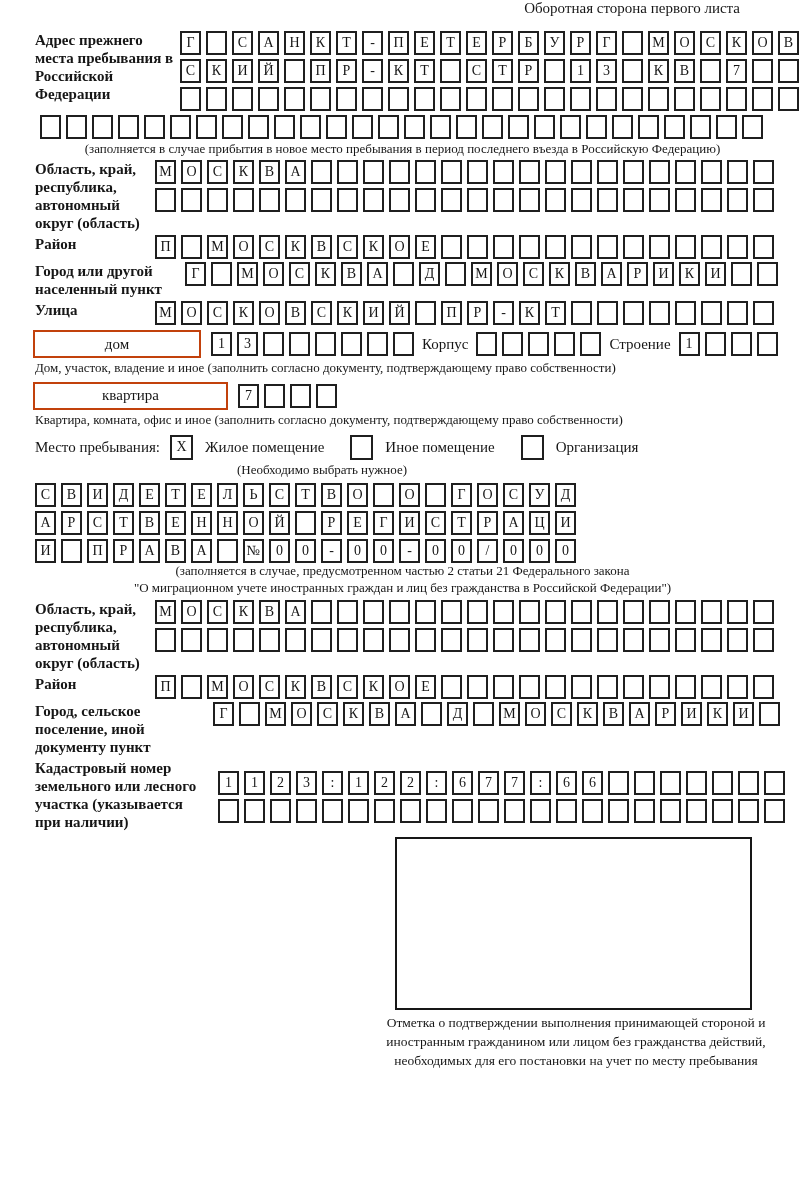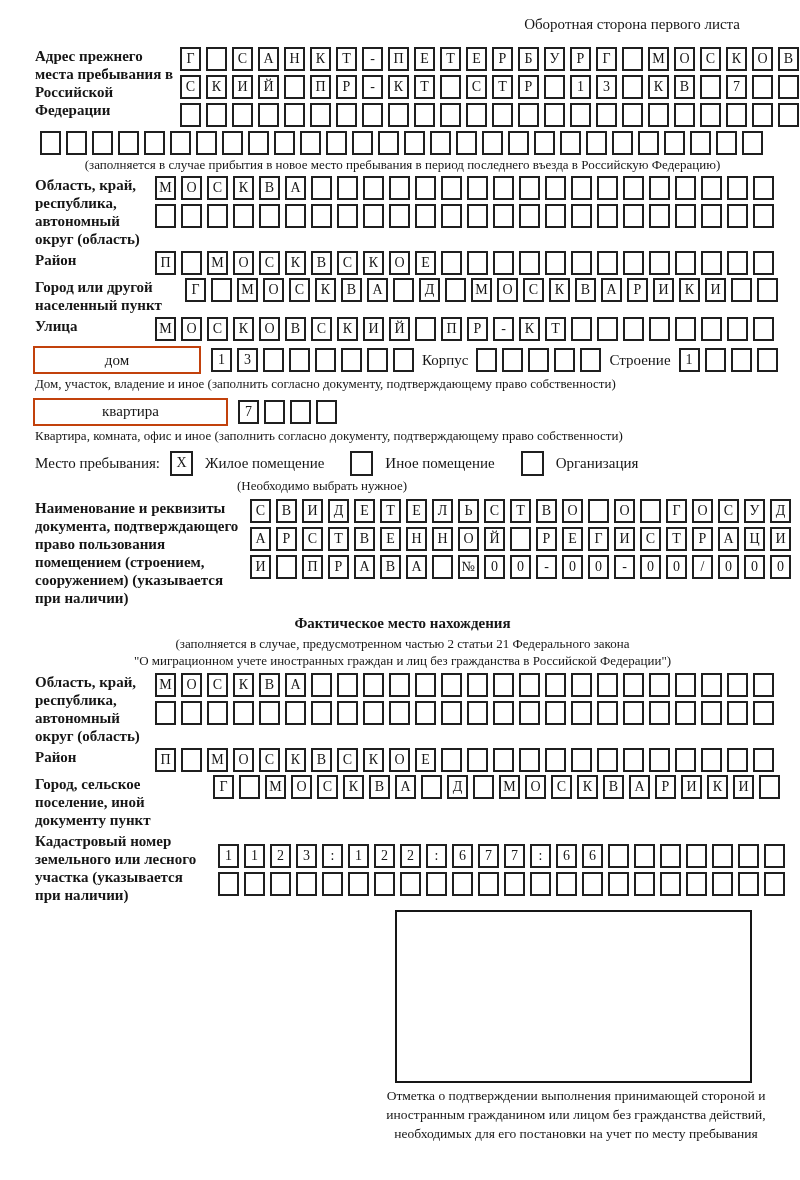--- a/index.html
+++ b/index.html
@@ -2,21 +2,21 @@
 <html style="--ink: #161616;"><head>
 <meta charset="utf-8">
 <style>
   * { box-sizing: border-box; }
   html,body { margin:0; padding:0; background:#ffffff; }
   body {
     width:800px; height:1180px; overflow:hidden;
     font-family:"Liberation Serif","DejaVu Serif",serif;
     color:var(--ink,#161616);
   }
-  .page { width:800px; height:1180px; padding:16px 18px 0 35px; position:relative; }
+  .page { width:800px; height:1180px; padding:0 18px 0 35px; position:relative; }
 
   .flip-note { text-align:right; padding-right:42px; font-size:15px; }
 
   .frow { display:flex; align-items:flex-start; margin-top:3px; }
   .flabel { font-size:15px; line-height:1.2; flex:none; padding-right:6px;font-weight:bold; }
   .w145 { width:145px; } .w120 { width:120px; } .w150 { width:150px; }
   .w178 { width:178px; } .w215 { width:215px; } .w183 { width:183px; }
 
   .grids { display:flex; flex-direction:column; }
   .grids .cells { margin-bottom:4px; }
@@ -371,21 +371,20 @@
     <span class="cell cb">X</span>
     <span class="optlabel">Жилое помещение</span>
     <span class="cell cb"></span>
     <span class="optlabel">Иное помещение</span>
     <span class="cell cb"></span>
     <span class="optlabel">Организация</span>
   </div>
   <div class="caption choose-note">(Необходимо выбрать нужное)</div>
 
   <div class="frow" style="margin-top:5px;">
-    <div class="flabel w215">Наименование и реквизиты документа, подтверждающего право пользования помещением (строением, сооружением) (указывается при наличии)</div>
     <div class="grids">
       <div class="cells">
           <span class="cell">С</span>
           <span class="cell">В</span>
           <span class="cell">И</span>
           <span class="cell">Д</span>
           <span class="cell">Е</span>
           <span class="cell">Т</span>
           <span class="cell">Е</span>
           <span class="cell">Л</span>
@@ -445,21 +444,20 @@
           <span class="cell">0</span>
           <span class="cell">0</span>
           <span class="cell">/</span>
           <span class="cell">0</span>
           <span class="cell">0</span>
           <span class="cell">0</span>
         </div>
     </div>
   </div>
 
-  <div class="fact-title">Фактическое место нахождения</div>
   <div class="subtitle">(заполняется в случае, предусмотренном частью 2 статьи 21 Федерального закона</div>
   <div class="subtitle">"О миграционном учете иностранных граждан и лиц без гражданства в Российской Федерации")</div>
 
   <div class="frow">
     <div class="flabel w120">Область, край, республика, автономный округ (область)</div>
     <div class="grids">
       <div class="cells">
           <span class="cell">М</span>
           <span class="cell">О</span>
           <span class="cell">С</span>

